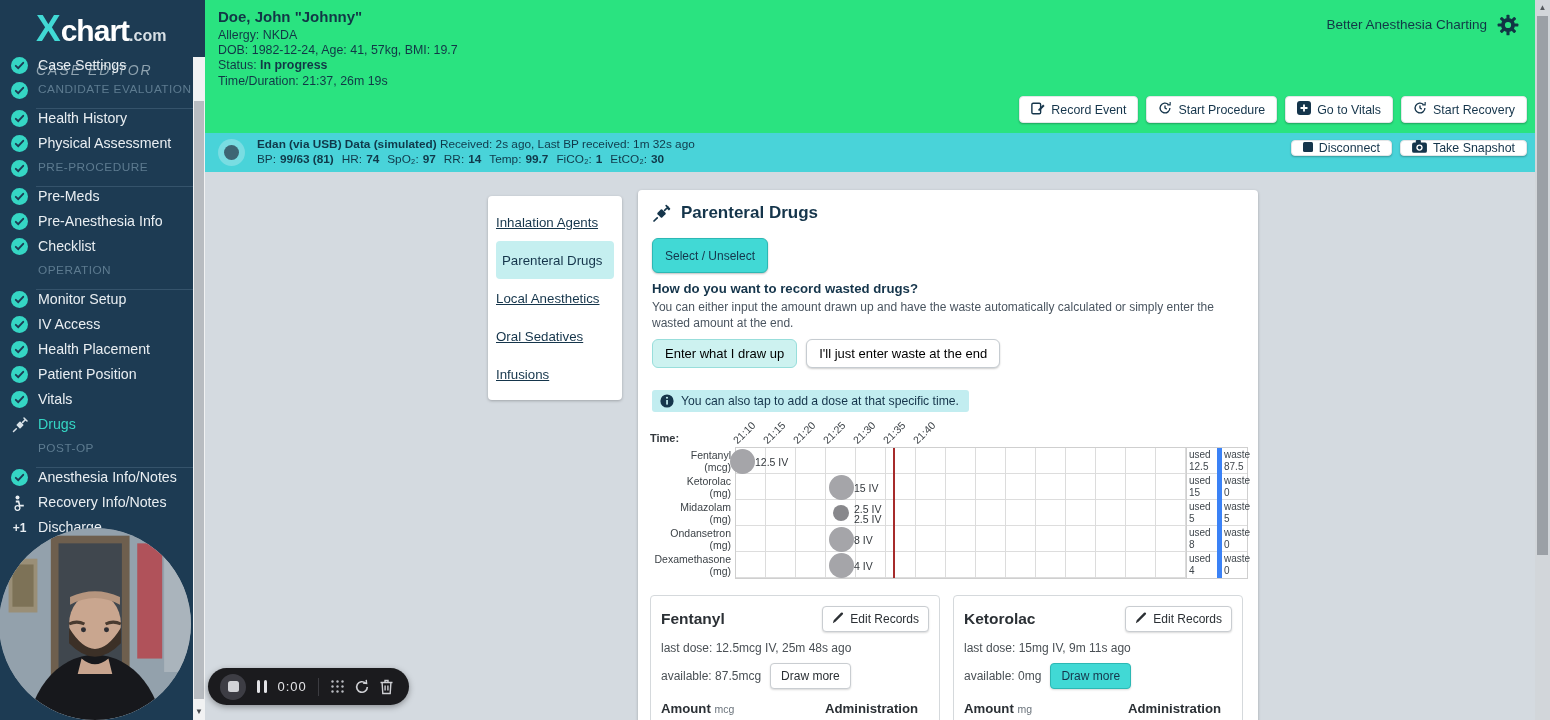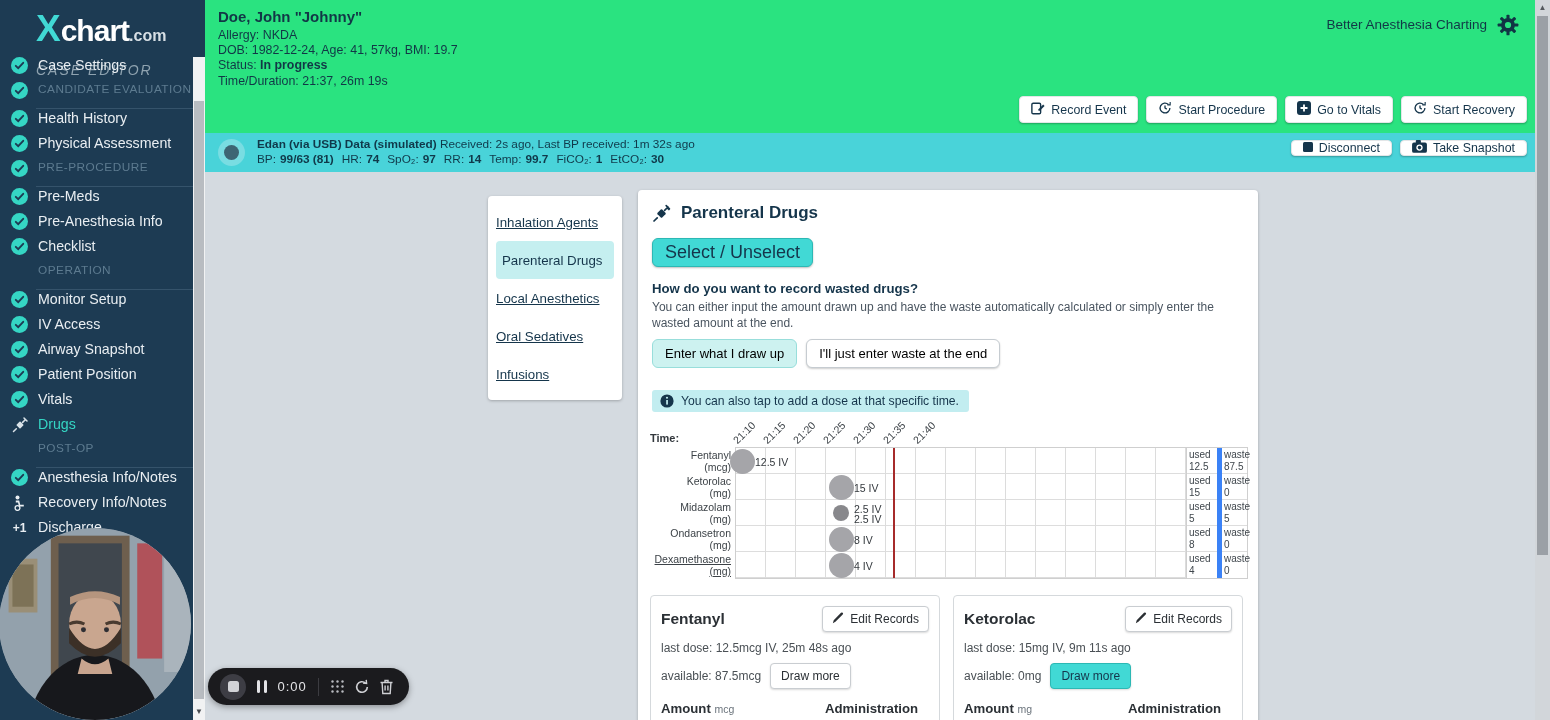--- a/index.html
+++ b/index.html
@@ -60,22 +60,22 @@
   .cat-item { height:38px; display:flex; align-items:center; }
   .cat-item span { font-size:13.3px; color:#15354b; text-decoration:underline; cursor:pointer; }
   .cat-item.active { background:#c5eff0; border-radius:4px; padding:0 6px; }
   .cat-item.active span { text-decoration:none; }
 
   
   .main-card { position:absolute; left:638px; top:190px; width:620px; height:540px; background:#ffffff;
     border-radius:4px; box-shadow:0 1px 3px rgba(0,0,0,.25); z-index:2; }
   .mc-head { position:absolute; left:14px; top:13px; display:flex; align-items:center; gap:10px; }
   .mc-head h2 { font-size:17px; font-weight:bold; color:#15354b; }
-  .select-btn { position:absolute; left:14px; top:48px; height:29px; padding:0 12px; background:#41d9d5;
-    border:1px solid #2cb8b4; border-radius:6px; font-size:18px; color:#15354b; cursor:pointer;
+  .select-btn { position:absolute; left:14px; top:48px; height:35px; padding:0 12px; background:#41d9d5;
+    border:1px solid #2cb8b4; border-radius:6px; font-size:12px; color:#15354b; cursor:pointer;
     box-shadow:0 1px 2px rgba(0,0,0,.25); }
   .waste-q { position:absolute; left:14px; top:91px; font-size:13.2px; font-weight:bold; color:#15354b; }
   .waste-d { position:absolute; left:14px; top:109px; width:580px; font-size:12px; line-height:16px; color:#4a5560; }
   .waste-opts { position:absolute; left:14px; top:149px; display:flex; gap:9px; }
   .wopt { height:29px; padding:0 12px; border-radius:6px; font-size:13px; color:#000000; cursor:pointer;
     background:#ffffff; border:1px solid #c6ccd1; box-shadow:0 1px 2px rgba(0,0,0,.2); }
   .wopt.active { background:#cdf2f0; border:1px solid #98dedb; box-shadow:none; }
   .banner { position:absolute; left:14px; top:200px; display:flex; align-items:center; gap:7px;
     background:#c2edf0; border-radius:3px; padding:4px 10px 4px 8px; font-size:12.2px; color:#15354b; }
 
@@ -241,21 +241,21 @@
           </span>
           <span class="slb">IV Access</span>
         </div>
         <div class="srow">
           <span class="sic">
             <svg width="17" height="17" viewBox="0 0 17 17">
               <circle cx="8.5" cy="8.5" r="8.5" fill="#35d6c4"></circle>
               <path d="M4.8 8.8l2.4 2.4 5-5.4" stroke="#1d3b53" stroke-width="1.9" fill="none" stroke-linecap="round"></path>
             </svg>
           </span>
-          <span class="slb">Airway Snapshot</span>
+          <span class="slb">Health Placement</span>
         </div>
         <div class="srow">
           <span class="sic">
             <svg width="17" height="17" viewBox="0 0 17 17">
               <circle cx="8.5" cy="8.5" r="8.5" fill="#35d6c4"></circle>
               <path d="M4.8 8.8l2.4 2.4 5-5.4" stroke="#1d3b53" stroke-width="1.9" fill="none" stroke-linecap="round"></path>
             </svg>
           </span>
           <span class="slb">Patient Position</span>
         </div>
@@ -496,21 +496,21 @@
             <div>(mg)</div>
           </div>
           <div class="rlab" style="top: 54px;">
             <div>Midazolam</div>
             <div>(mg)</div>
           </div>
           <div class="rlab" style="top: 80px;">
             <div>Ondansetron</div>
             <div>(mg)</div>
           </div>
-          <div class="rlab" style="top: 106px; text-decoration: underline;">
+          <div class="rlab" style="top: 106px;">
             <div>Dexamethasone</div>
             <div>(mg)</div>
           </div>
         </div>
       <div class="grid" id="grid">
           <div class="dose-dot" style="height: 25px; width: 25px; left: -6.5px; top: 0.5px;"></div>
           <div class="dose-lab" style="left: 19px; top: 8px;">12.5 IV</div>
           <div class="dose-dot" style="height: 25px; width: 25px; left: 92.5px; top: 26.5px;"></div>
           <div class="dose-lab" style="left: 118px; top: 34px;">15 IV</div>
           <div class="dose-dot small" style="height: 16px; width: 16px; left: 97px; top: 57px;"></div>

